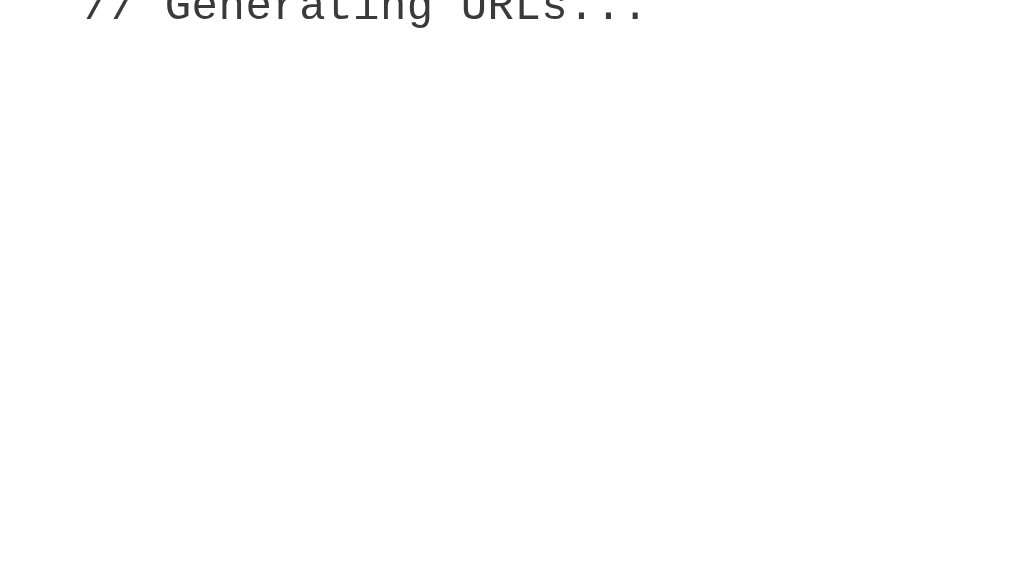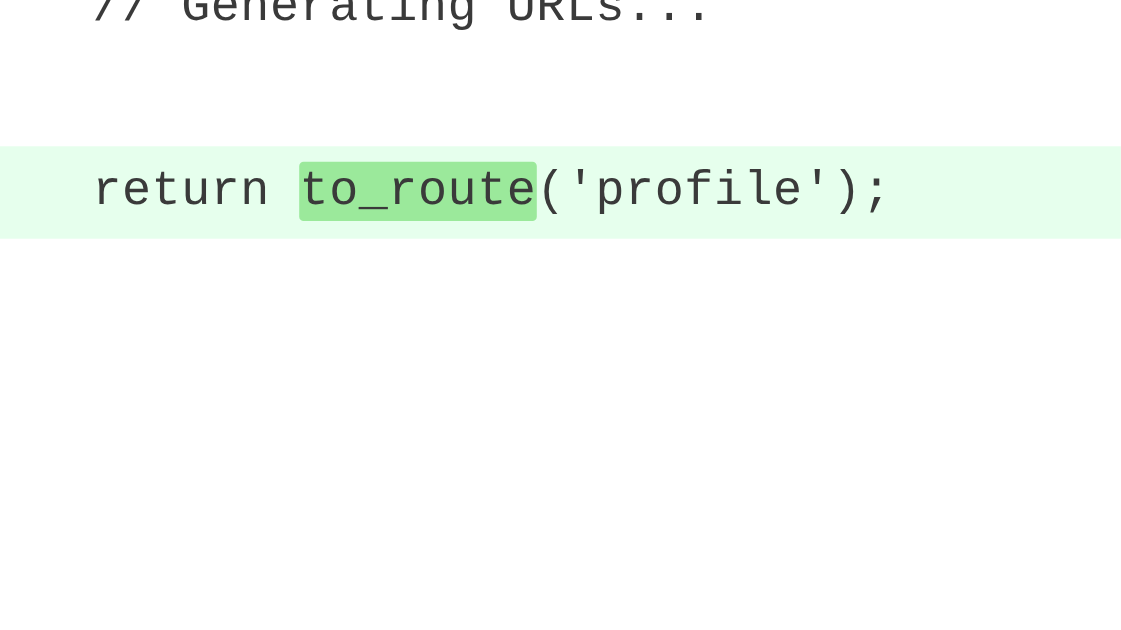--- a/index.html
+++ b/index.html
@@ -52,14 +52,13 @@
     .line-1 {
       margin-top: -34px;
     }
   </style>
 </head>
 <body>
 
 <div class="code-block">
   <div class="line line-1"><span>// Generating URLs...</span></div>
   <div class="line"><span></span>&nbsp;</div>
-  <div class="line line-added"><span>return </span><span class="hl-added">to_route</span><span>(</span><span>'profile'</span><span>);</span></div>
 </div>
 
 </body></html>

